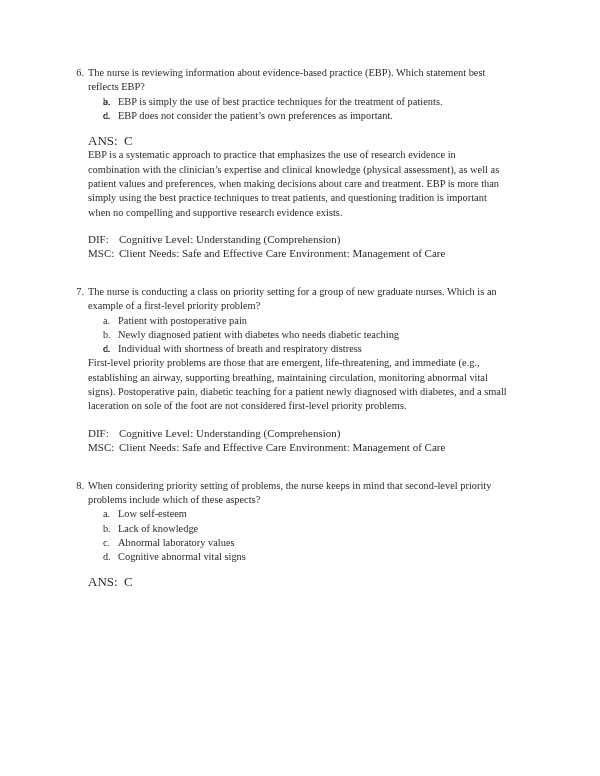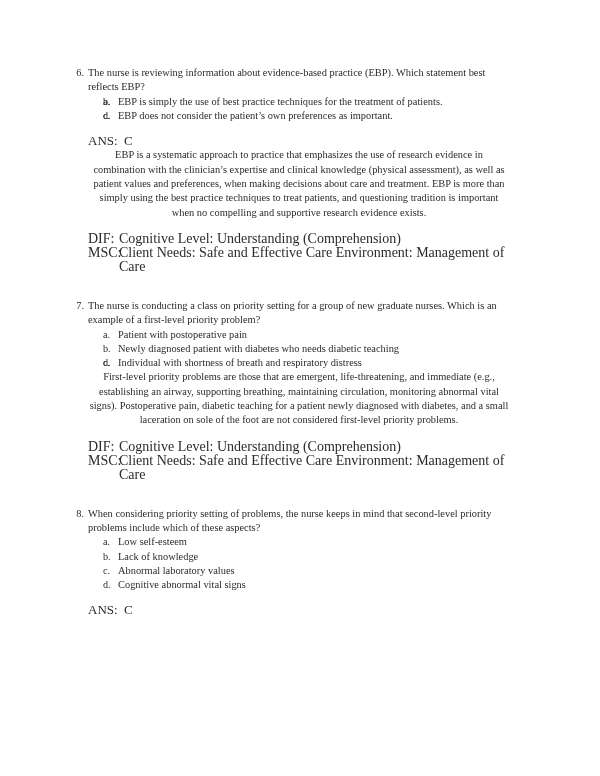--- a/index.html
+++ b/index.html
@@ -68,29 +68,29 @@
     padding-left: 18px;
     font-size: 13px;
     line-height: 14.3px;
     margin-top: 11px;
     white-space: pre;
   }
   .rationale {
     padding-left: 18px;
     font-size: 10.4px;
     line-height: 14.3px;
-    text-align: center;
+    text-align: left;
   }
   
   .meta {
     padding-left: 18px;
     margin-top: 12px;
   }
   .meta-line {
-    font-size: 14px;
+    font-size: 11px;
     line-height: 14.0px;
     display: flex;
   }
   .meta-key {
     width: 31px;
     flex: 0 0 31px;
   }
   .meta-val {
     flex: 1 1 auto;
   }

